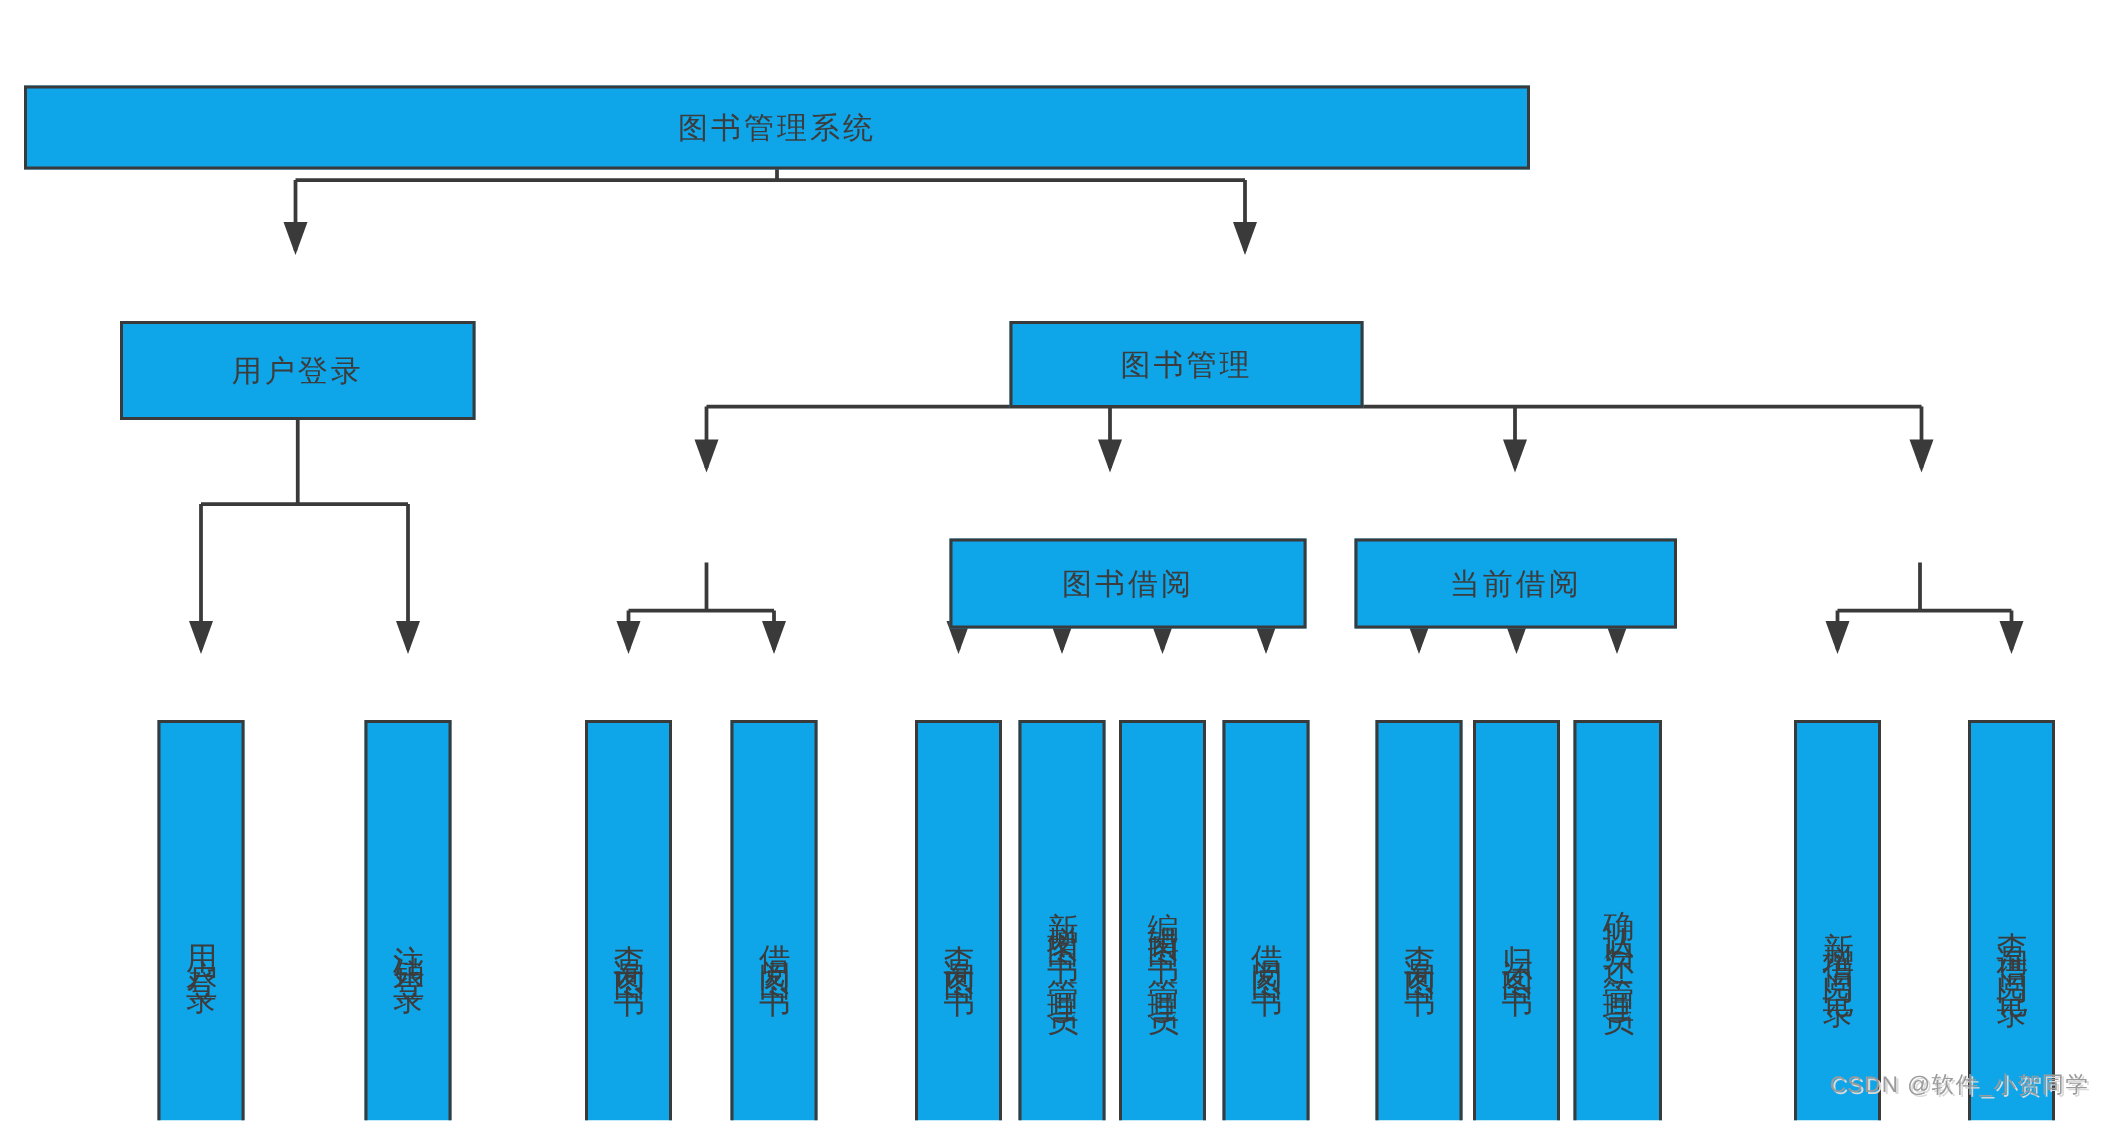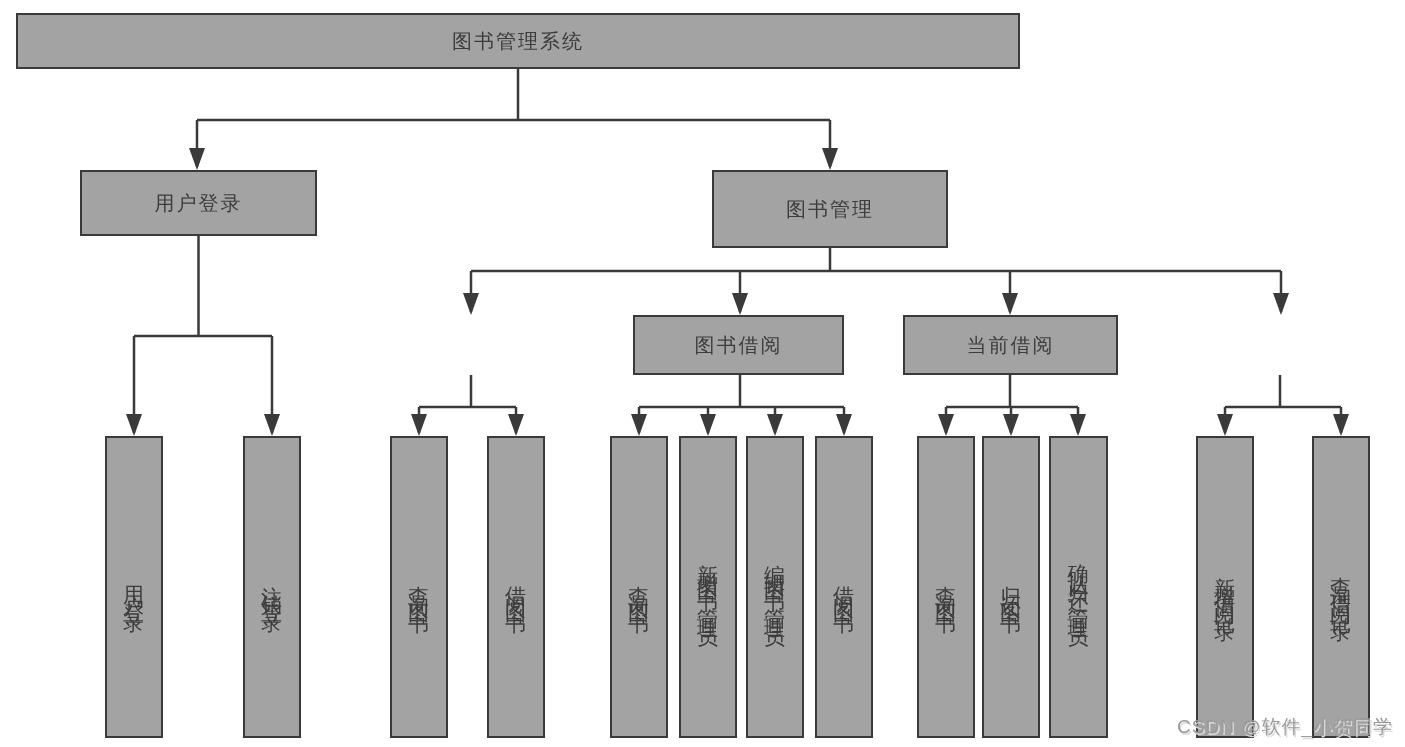--- a/index.html
+++ b/index.html
@@ -1,24 +1,24 @@
 <!DOCTYPE html>
 <html><head>
 <meta charset="utf-8">
 <style>
   html,body{margin:0;padding:0;background:#ffffff;}
   .canvas{position:relative;width:1405px;height:747px;background:#ffffff;overflow:hidden;
           font-family:"Liberation Sans","DejaVu Sans",sans-serif;}
   .wires{position:absolute;left:0;top:0;}
-  .box{position:absolute;box-sizing:border-box;background:#a3a3a3;border:2.5px solid #3a3a3a;
+  .box{position:absolute;box-sizing:border-box;background:#0ea5e9;border:2.5px solid #3a3a3a;
        display:flex;align-items:center;justify-content:center;
-       color:#3c3c3c;font-size:20px;letter-spacing:2px;white-space:nowrap;}
+       color:#3c3c3c;font-size:20px;letter-spacing:2px;white-space:nowrap;margin-top:44px;}
   .box.v{font-size:21px;letter-spacing:9px;white-space:normal;}
   .box.v .vt{writing-mode:vertical-rl;text-orientation:mixed;line-height:1;}
-  .watermark{position:absolute;right:12px;top:714px;font-size:19px;letter-spacing:1px;
+  .watermark{position:absolute;right:12px;top:714px;font-size:15px;letter-spacing:1px;
              color:#9b9b9b;text-shadow:1.5px 1.5px 0 #d9d9d9;}
 </style>
 </head>
 <body>
 
 <div class="canvas">
 
   <svg class="wires" width="1405" height="747" viewBox="0 0 1405 747" aria-hidden="true">
     <g stroke="#3a3a3a" stroke-width="2.5" fill="none">
 
@@ -55,23 +55,23 @@
       <path d="M1003 414 L1019 414 L1011 436 Z"></path>
       <path d="M1070 414 L1086 414 L1078 436 Z"></path>
       <path d="M1217 414 L1233 414 L1225 436 Z"></path>
       <path d="M1333 414 L1349 414 L1341 436 Z"></path>
     </g>
   </svg>
 
   <div class="box" style="left:16px;top:13px;width:1004px;height:56px">图书管理系统</div>
 
   <div class="box" style="left:80px;top:170px;width:237px;height:66px">用户登录</div>
-  <div class="box" style="left:712px;top:170px;width:236px;height:78px">图书管理</div>
+  <div class="box" style="left:673px;top:170px;width:236px;height:58px">图书管理</div>
 
-  <div class="box" style="left:633px;top:315px;width:211px;height:60px">图书借阅</div>
+  <div class="box" style="left:633px;top:315px;width:238px;height:60px">图书借阅</div>
   <div class="box" style="left:903px;top:315px;width:215px;height:60px">当前借阅</div>
 
   <div class="box v" style="left:105px;top:436px;width:58px;height:302px">
       <span class="vt">用户登录</span>
     </div>
   <div class="box v" style="left:243px;top:436px;width:58px;height:302px">
       <span class="vt">注销登录</span>
     </div>
 
   <div class="box v" style="left:390px;top:436px;width:58px;height:302px">

